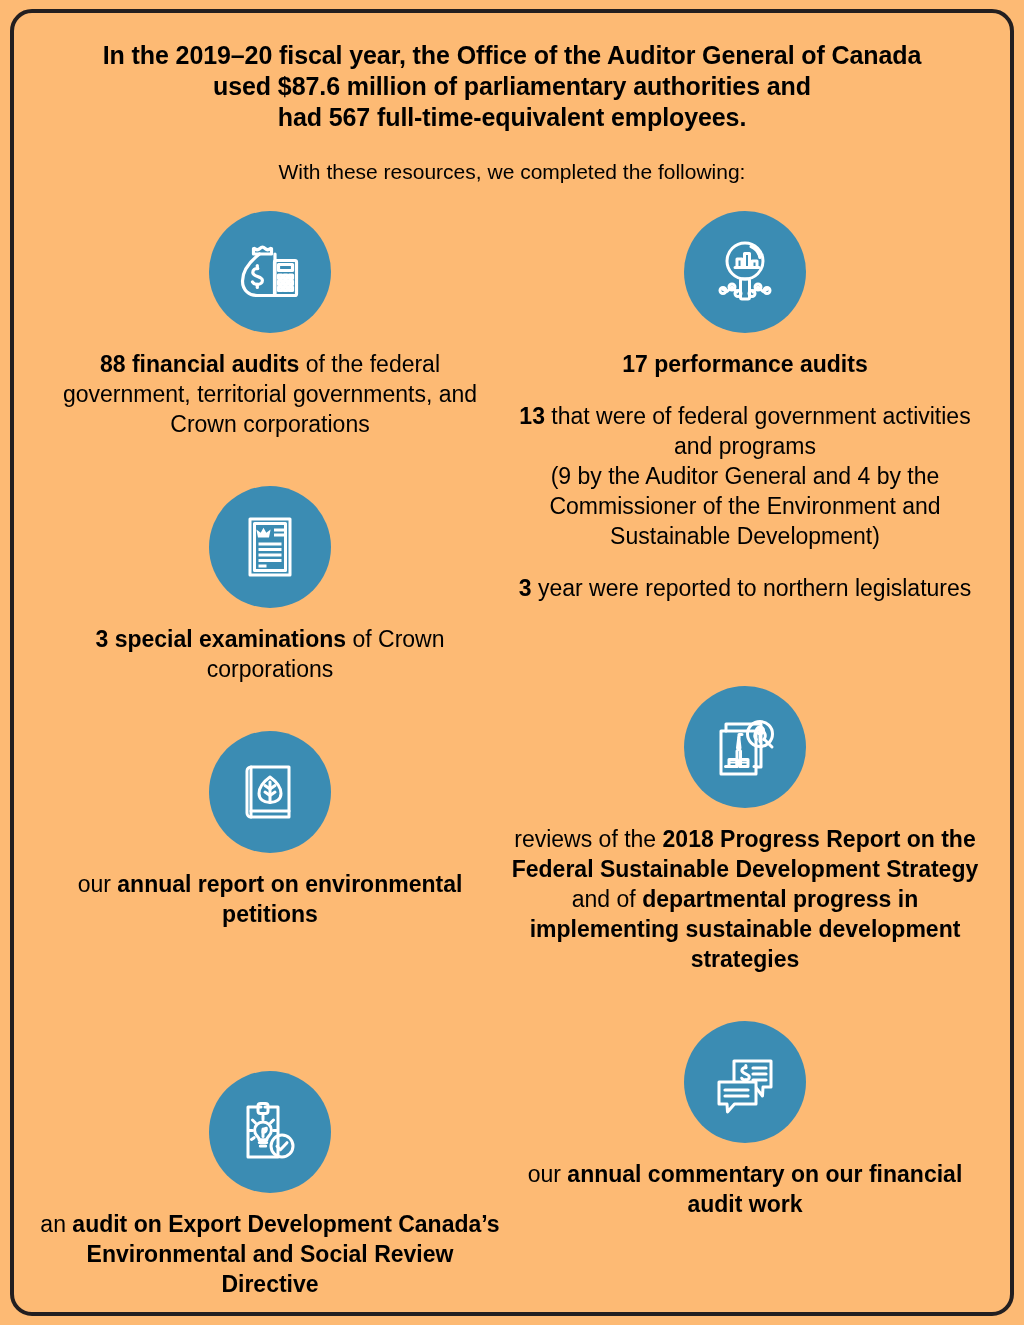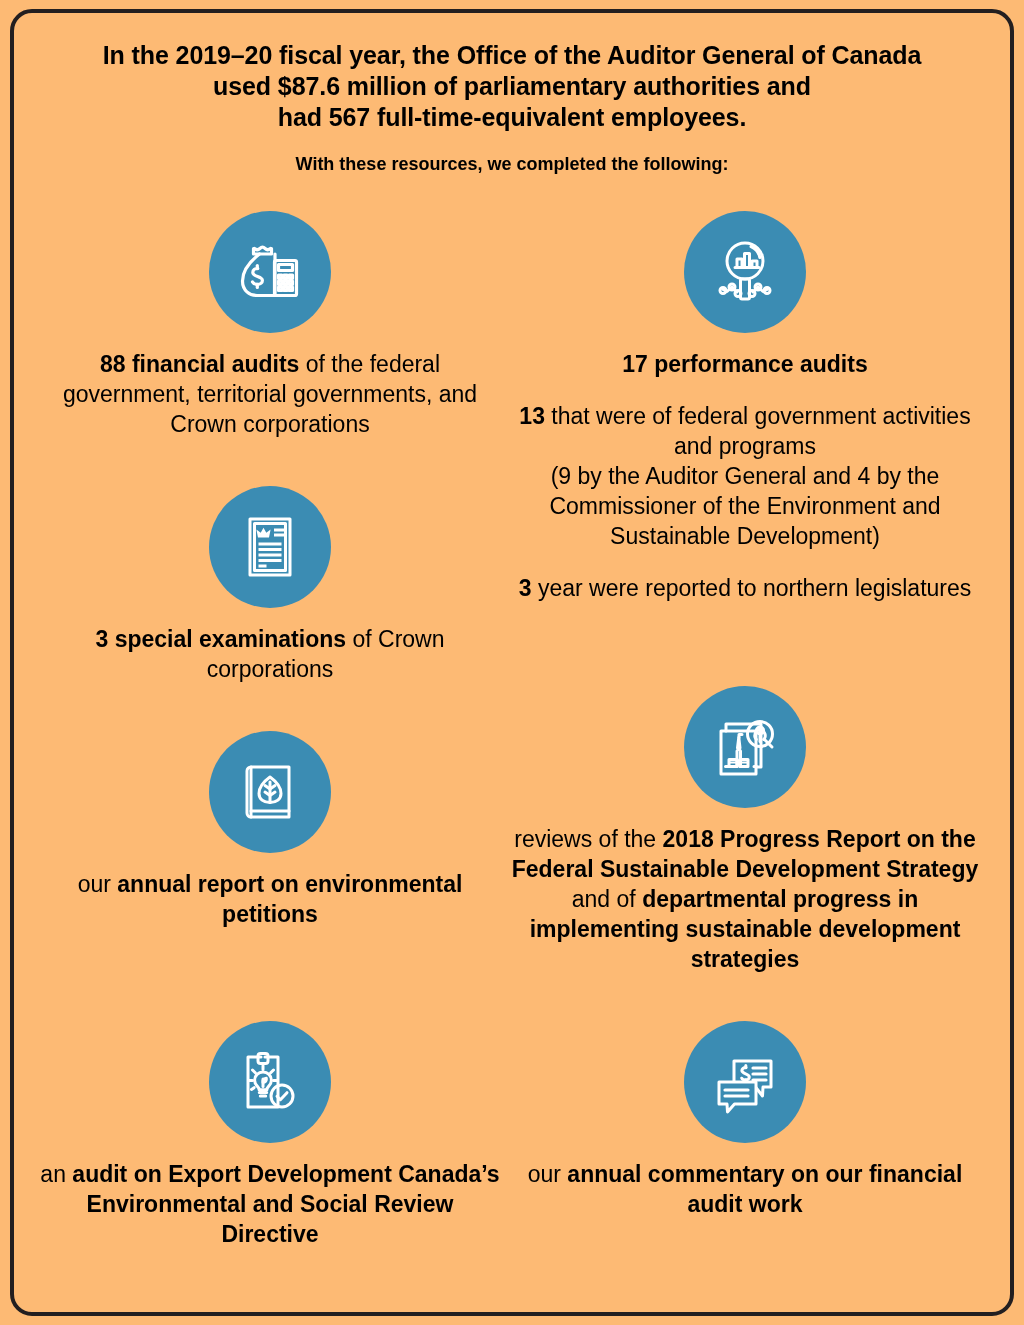--- a/index.html
+++ b/index.html
@@ -40,23 +40,23 @@
     text-align: center;
     color: #000;
   }
   #intro .hl {
     font-size: 25px;
     font-weight: bold;
     line-height: 31px;
     letter-spacing: -0.1px;
   }
   #intro .sub {
-    margin-top: 17px;
-    font-size: 18px;
-    font-weight: bold;
+    margin-top: 24px;
+    font-size: 21px;
+    font-weight: normal;
     line-height: 29px;
   }
 
   
   .col { position: absolute; top: 0; }
   #col-left  { left: 35px;  width: 470px; }
   #col-right { left: 500px; width: 490px; }
 
   .block { position: absolute; width: 100%; text-align: center; }
 
@@ -161,21 +161,21 @@
             <path d="M17 55h38"></path>
             <path d="M36 21c-7 5-11 10.5-11 16.5 0 5.5 4.6 9 11 9 6.4 0 11-3.5 11-9C47 31.5 43 26 36 21z"></path>
             <path d="M36 46.5V26"></path>
             <path d="M36 33l-5-3.5M36 33l5-3.5M36 39.5l-5-3.5M36 39.5l5-3.5"></path>
           </svg>
         </div>
       </div>
       <div class="caption"><span class="r">our </span><b>annual report on environmental petitions</b></div>
     </div>
 
-    <div class="block" style="top:1021px;">
+    <div class="block" style="top:1071px;">
       <div class="icon-wrap">
         <div class="circle" style="background: rgb(59, 140, 179);">
           <svg width="74" height="74" viewBox="0 0 74 74" fill="none" stroke="#ffffff" stroke-width="3" stroke-linejoin="round" stroke-linecap="round">
             <path d="M28 12H15v50h30V12H32"></path>
             <path d="M27.5 8.5h5c1.4 0 2.5 1.1 2.5 2.5v5c0 1.4-1.1 2.5-2.5 2.5h-5c-1.4 0-2.5-1.1-2.5-2.5v-5c0-1.4 1.1-2.5 2.5-2.5z"></path>
             <path d="M30 27c-4.7 0-8.4 3.7-8.4 8.2 0 3 1.6 5 3 6.4 1 1 1.5 2 1.5 3.1h7.8c0-1.1.5-2.1 1.5-3.1 1.4-1.4 3-3.4 3-6.4C38.4 30.7 34.7 27 30 27z"></path>
             <path d="M26.3 47.5h7.4M27.3 51h5.4"></path>
             <path d="M30 41.5V34"></path>
             <path d="M30 37.5c2.3-.4 3.6-2.1 3.3-4.3-2.3.4-3.6 2.1-3.3 4.3z"></path>
             <path d="M30 20.5v4M19.5 25l2.8 2.8M40.5 25l-2.8 2.8M15.5 35.5h4M40.5 35.5h4M18.5 44.5l2.6-1.8"></path>

